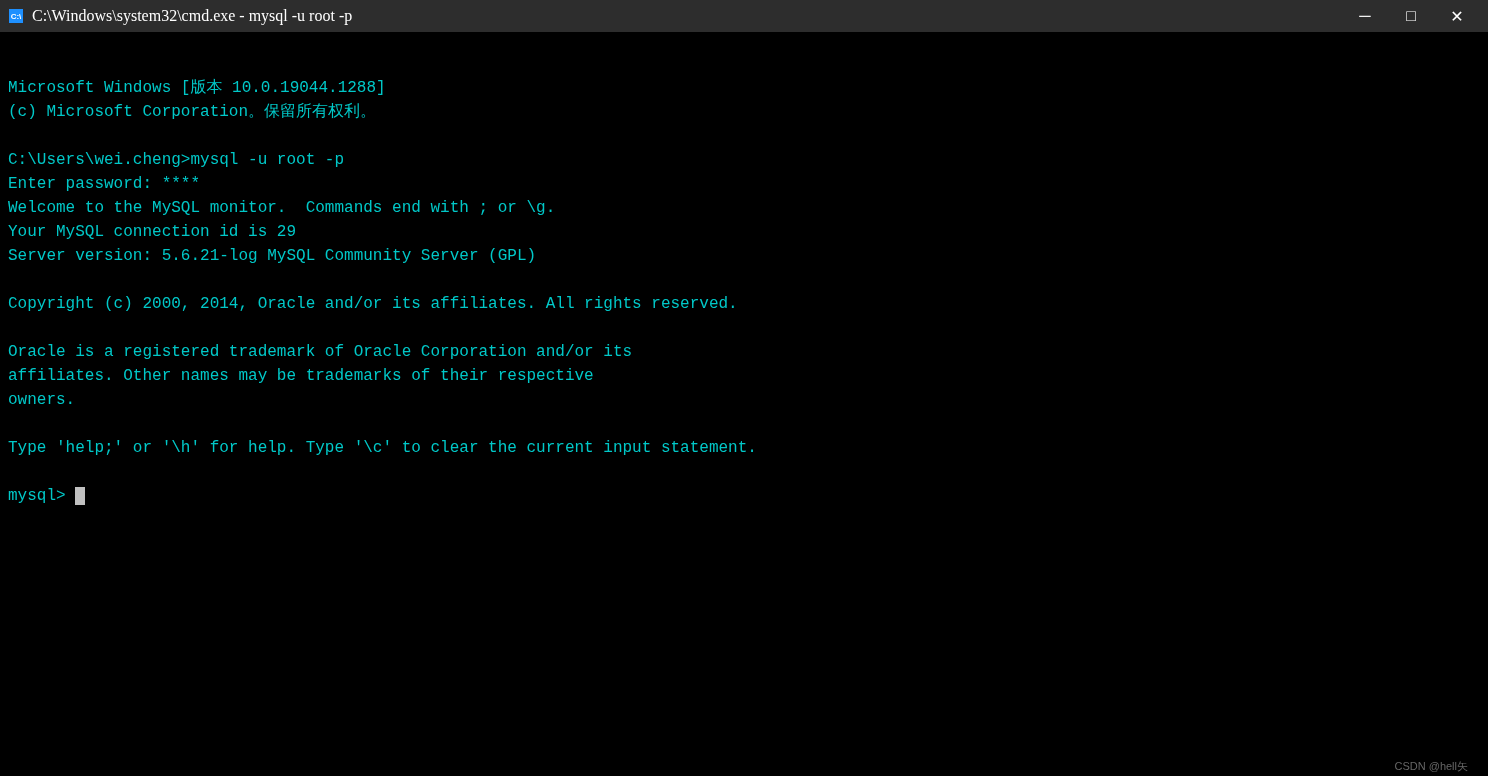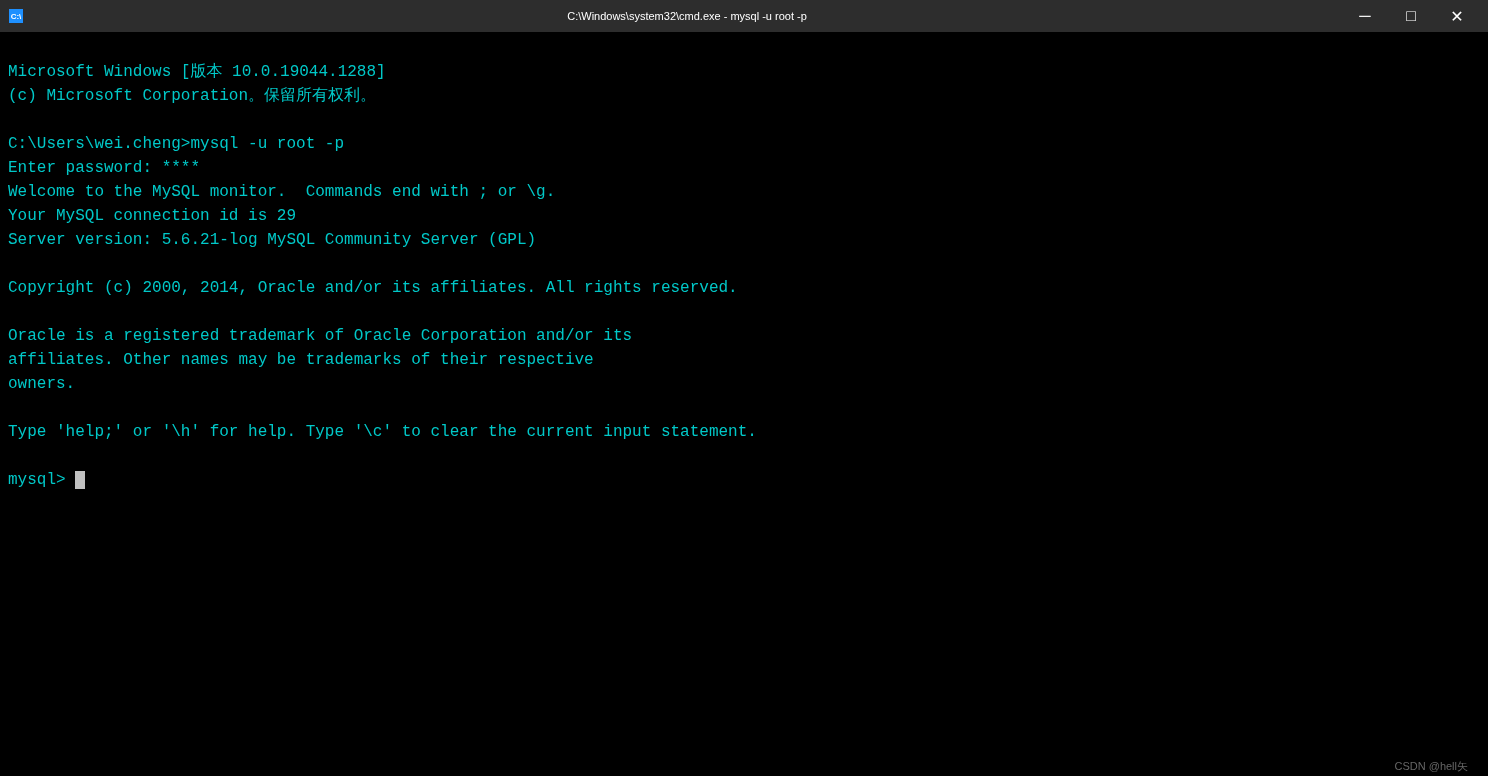--- a/index.html
+++ b/index.html
@@ -53,24 +53,23 @@
       align-items: center;
       justify-content: center;
       font-size: 8px;
       color: white;
       font-weight: bold;
       font-family: Arial, sans-serif;
     }
 
     .title-bar-text {
       color: #ffffff;
-      font-size: 11px;
-      font-family: Liberation Sans, sans-serif;
+      font-size: 16px;
+      font-family: Liberation Serif, serif;
       flex: 1;
-      text-align: center;
     }
 
     .title-bar-controls {
       display: flex;
       gap: 0;
     }
 
     .title-bar-btn {
       width: 46px;
       height: 32px;
@@ -81,21 +80,21 @@
       cursor: pointer;
       display: flex;
       align-items: center;
       justify-content: center;
       font-family: 'Segoe UI', Arial, sans-serif;
     }
 
     .terminal-body {
       flex: 1;
       background: #000000;
-      padding: 4px 8px;
+      padding: 20px 8px;
       overflow: hidden;
       position: relative;
     }
 
     .terminal-text {
       color: #c0c0c0;
       font-size: 16px;
       line-height: 24px;
       white-space: pre;
     }

